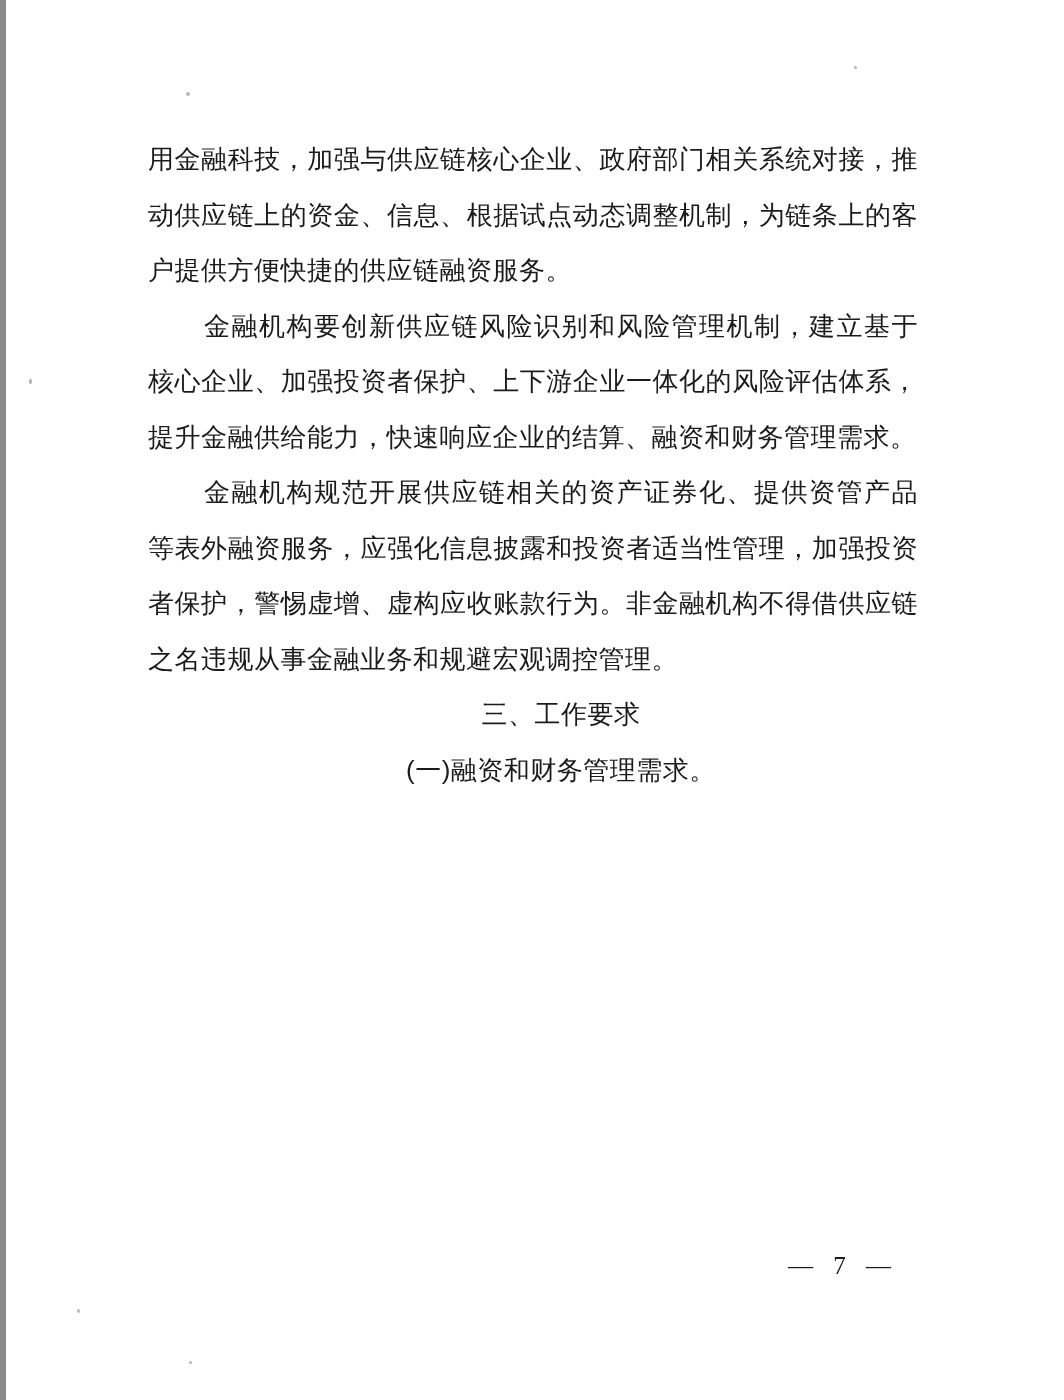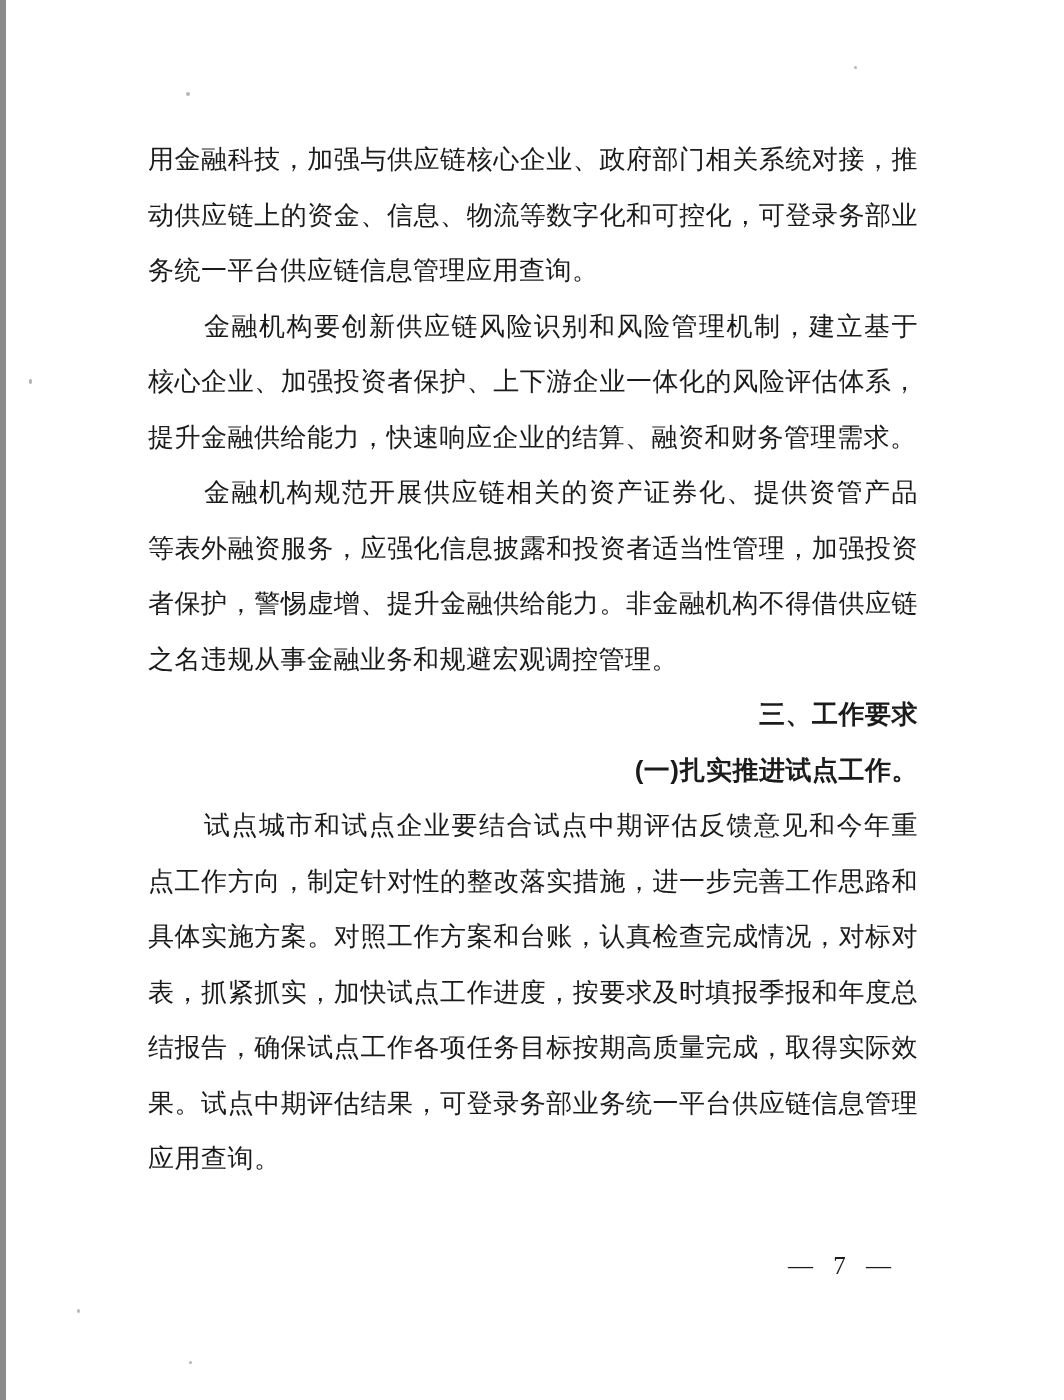--- a/index.html
+++ b/index.html
@@ -39,22 +39,22 @@
   .content p {
     margin: 0;
     text-indent: 2.15em;
   }
   .content p.no-indent {
     text-indent: 0;
   }
   .content p.heading,
   .content p.subheading {
     font-family: "Liberation Sans", "DejaVu Sans", sans-serif;
-    font-weight: bold;
-    text-align: right;
+    font-weight: normal;
+    text-align: center;
   }
   .page-number {
     position: absolute;
     left: 788px;
     top: 1246px;
     width: 140px;
     font-size: 25px;
     line-height: 40px;
     word-spacing: 14px;
     text-align: left;
@@ -83,23 +83,22 @@
 
   <div class="edge-strip"></div>
 
   <div class="speck s1"></div>
   <div class="speck s2"></div>
   <div class="speck s3"></div>
   <div class="speck s4"></div>
   <div class="speck s5"></div>
 
   <div class="content">
-    <p class="no-indent">用金融科技，加强与供应链核心企业、政府部门相关系统对接，推动供应链上的资金、信息、物流等数字化和可控化，可登录务部业务统一平台供应链信息管理应用查询。</p>
+    <p class="no-indent">用金融科技，加强与供应链核心企业、政府部门相关系统对接，推动供应链上的资金、信息、根据试点动态调整机制，为链条上的客户提供方便快捷的供应链融资服务。</p>
     <p>金融机构要创新供应链风险识别和风险管理机制，建立基于核心企业、加强投资者保护、上下游企业一体化的风险评估体系，提升金融供给能力，快速响应企业的结算、融资和财务管理需求。</p>
-    <p>金融机构规范开展供应链相关的资产证券化、提供资管产品等表外融资服务，应强化信息披露和投资者适当性管理，加强投资者保护，警惕虚增、提升金融供给能力。非金融机构不得借供应链之名违规从事金融业务和规避宏观调控管理。</p>
+    <p>金融机构规范开展供应链相关的资产证券化、提供资管产品等表外融资服务，应强化信息披露和投资者适当性管理，加强投资者保护，警惕虚增、虚构应收账款行为。非金融机构不得借供应链之名违规从事金融业务和规避宏观调控管理。</p>
     <p class="heading">三、工作要求</p>
-    <p class="subheading">(一)扎实推进试点工作。</p>
-    <p>试点城市和试点企业要结合试点中期评估反馈意见和今年重点工作方向，制定针对性的整改落实措施，进一步完善工作思路和具体实施方案。对照工作方案和台账，认真检查完成情况，对标对表，抓紧抓实，加快试点工作进度，按要求及时填报季报和年度总结报告，确保试点工作各项任务目标按期高质量完成，取得实际效果。试点中期评估结果，可登录务部业务统一平台供应链信息管理应用查询。</p>
+    <p class="subheading">(一)融资和财务管理需求。</p>
   </div>
 
   <div class="page-number">— 7 —</div>
 
 </div>
 
 </body></html>

